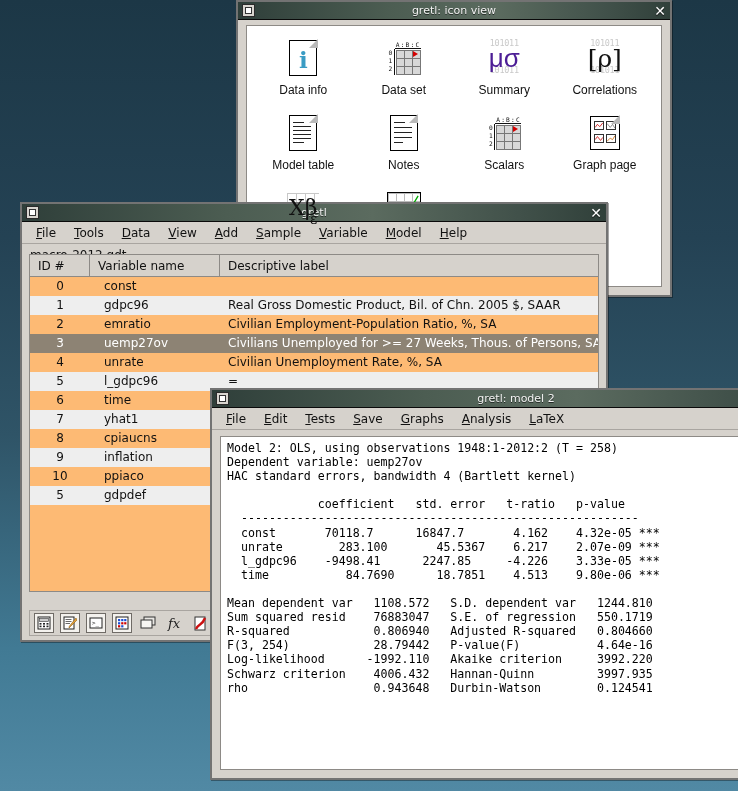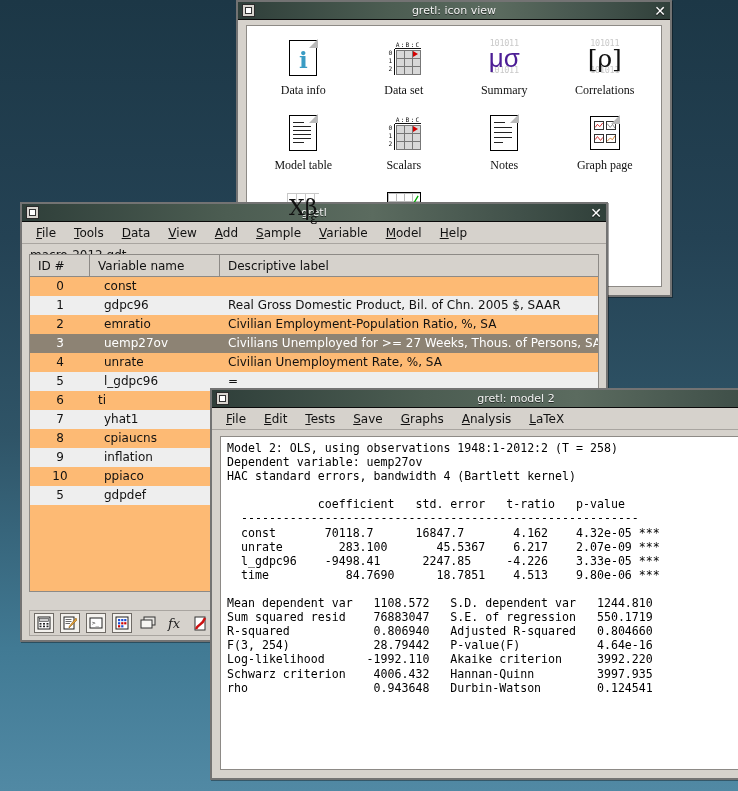--- a/index.html
+++ b/index.html
@@ -100,21 +100,21 @@
   }
   .icon-cell {
     display: flex; flex-direction: column;
     align-items: center;
     justify-content: flex-start;
     height: 71px;
   }
   .icon-art { height: 44px; display:flex; align-items:center; justify-content:center; }
   .icon-label {
     font-size: 12px; color: #111; margin-top: 3px;
-    font-family: Liberation Serif, serif;
+    font-family: Liberation Sans, sans-serif;
   }
 
   
   .doc {
     position: relative;
     width: 28px; height: 36px;
     background: #ffffff;
     border: 1.6px solid #000;
   }
   .doc::after {
@@ -365,41 +365,41 @@
             <div class="ln" style="top:18px"></div>
             <div class="ln" style="top:22px"></div>
             <div class="ln" style="top:26px;right:12px"></div>
           </div>
         </div>
         <div class="icon-label">Model table</div>
       </div>
 
       <div class="icon-cell">
         <div class="icon-art">
-          <div class="gridicon">
-            <div class="hdr">A:B:C</div>
-            <div class="side">0<br>1<br>2</div>
-            <div class="cells"></div>
-            <div class="mark"></div>
-          </div>
-        </div>
-        <div class="icon-label">Scalars</div>
-      </div>
-
-      <div class="icon-cell">
-        <div class="icon-art">
           <div class="doc">
             <div class="ln" style="top:6px;right:12px"></div>
             <div class="ln" style="top:11px"></div>
             <div class="ln" style="top:16px"></div>
             <div class="ln" style="top:21px"></div>
             <div class="ln" style="top:26px;right:14px"></div>
           </div>
         </div>
         <div class="icon-label">Notes</div>
+      </div>
+
+      <div class="icon-cell">
+        <div class="icon-art">
+          <div class="gridicon">
+            <div class="hdr">A:B:C</div>
+            <div class="side">0<br>1<br>2</div>
+            <div class="cells"></div>
+            <div class="mark"></div>
+          </div>
+        </div>
+        <div class="icon-label">Scalars</div>
       </div>
 
       <div class="icon-cell">
         <div class="icon-art">
           <div class="gp">
             <div class="q" style="left:3px;top:4px">
               <svg viewBox="0 0 10 9">
                   <polyline points="0,7 3,3 6,6 10,1" fill="none" stroke="#c00" stroke-width="1"></polyline>
                 </svg>
             </div>
@@ -507,20 +507,21 @@
       <span class="c-name">unrate</span>
       <span class="c-desc">Civilian Unemployment Rate, %, SA</span>
     </div>
     <div class="vl-row alt">
       <span class="c-id">5</span>
       <span class="c-name">l_gdpc96</span>
       <span class="c-desc">=</span>
     </div>
     <div class="vl-row">
       <span class="c-id">6</span>
+      <span class="c-name">time</span>
       <span class="c-desc">ti</span>
     </div>
     <div class="vl-row alt">
       <span class="c-id">7</span>
       <span class="c-name">yhat1</span>
       <span class="c-desc">fi</span>
     </div>
     <div class="vl-row">
       <span class="c-id">8</span>
       <span class="c-name">cpiaucns</span>

